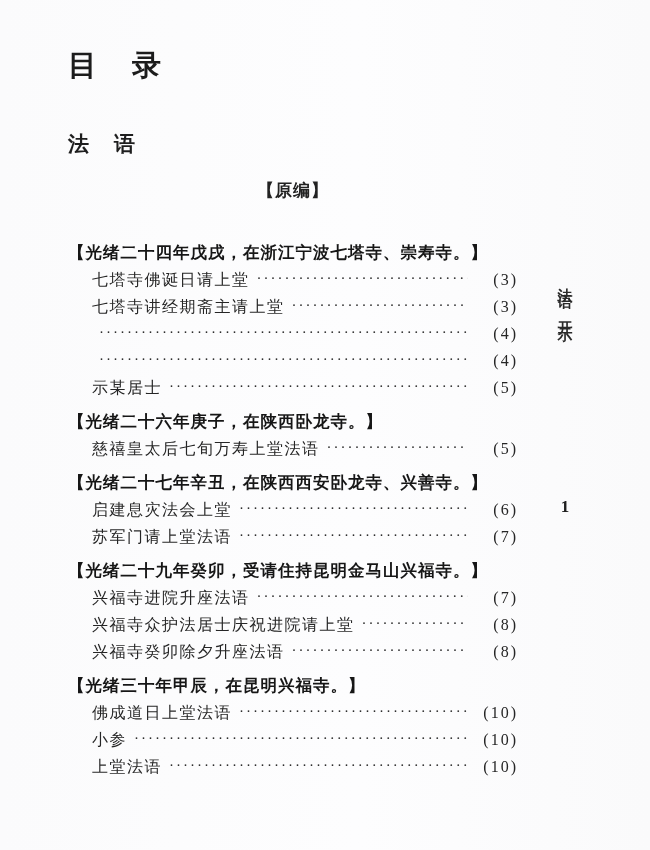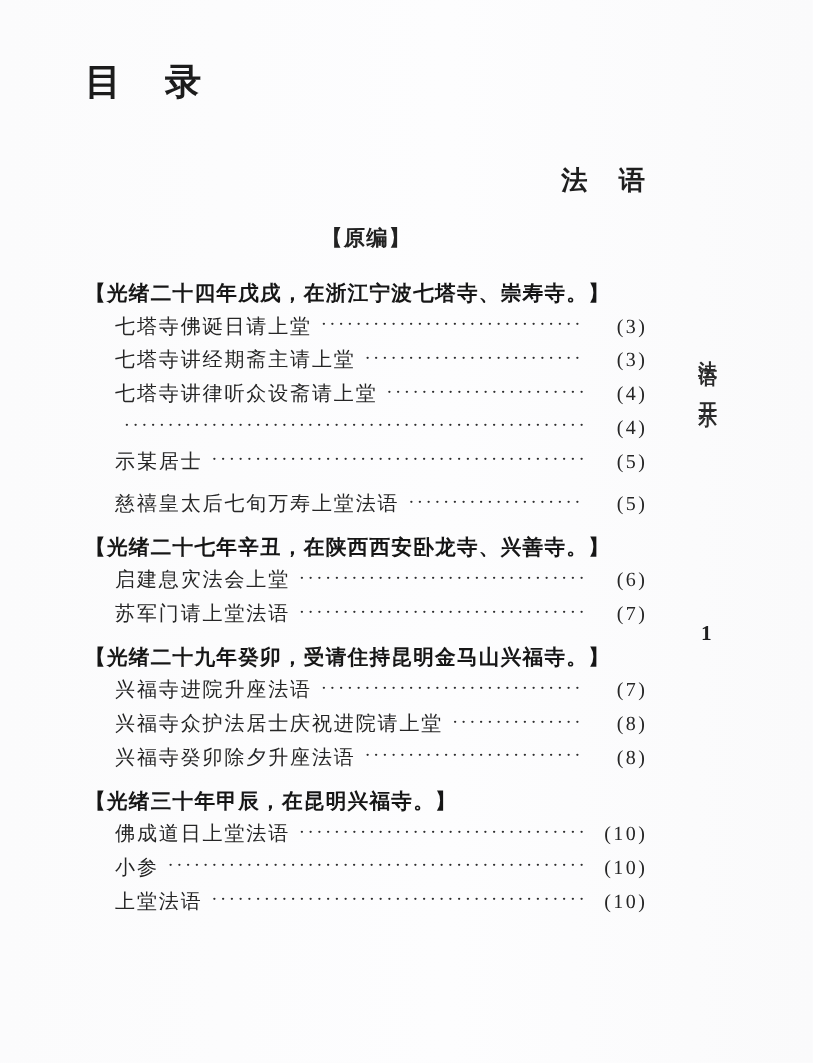--- a/index.html
+++ b/index.html
@@ -30,37 +30,37 @@
     margin: 0;
     padding-top: 46px;
     text-align: left;
     font-size: 29px;
     font-weight: 700;
     letter-spacing: 3px;
     color: #1c1c1c;
   }
   .section-title {
     margin: 44px 0 0 0;
-    text-align: right;
+    text-align: left;
     font-size: 21px;
     font-weight: 700;
     letter-spacing: 2px;
     color: #1e1e1e;
   }
   .edition-label {
     margin-top: 21px;
     text-align: center;
     font-size: 17px;
     font-weight: 700;
     letter-spacing: 1px;
     color: #222;
     font-family: Liberation Mono, monospace;
   }
   .toc {
-    margin-top: 19px;
+    margin-top: 37px;
     font-size: 16px;
   }
   .toc-group {
     margin-top: 7px;
   }
   .toc-group:first-child {
     margin-top: 0;
   }
   .group-heading {
     font-weight: 700;
@@ -140,36 +140,36 @@
     <span class="entry-title">七塔寺佛诞日请上堂</span>
     <span class="leader"></span>
     <span class="entry-page">(3)</span>
   </div>
             <div class="toc-entry">
     <span class="entry-title">七塔寺讲经期斋主请上堂</span>
     <span class="leader"></span>
     <span class="entry-page">(3)</span>
   </div>
             <div class="toc-entry">
-    <span class="entry-title">七塔寺讲律听众设斋请上堂</span>
     <span class="leader"></span>
     <span class="entry-page">(4)</span>
   </div>
             <div class="toc-entry">
     <span class="leader"></span>
     <span class="entry-page">(4)</span>
   </div>
             <div class="toc-entry">
     <span class="entry-title">示某居士</span>
     <span class="leader"></span>
     <span class="entry-page">(5)</span>
   </div>
           </div>
   </div>
         <div class="toc-group">
+    <div class="group-heading">【光绪二十六年庚子，在陕西卧龙寺。】</div>
     <div class="group-entries">
             <div class="toc-entry">
     <span class="entry-title">慈禧皇太后七旬万寿上堂法语</span>
     <span class="leader"></span>
     <span class="entry-page">(5)</span>
   </div>
           </div>
   </div>
         <div class="toc-group">
     <div class="group-heading">【光绪二十七年辛丑，在陕西西安卧龙寺、兴善寺。】</div>

